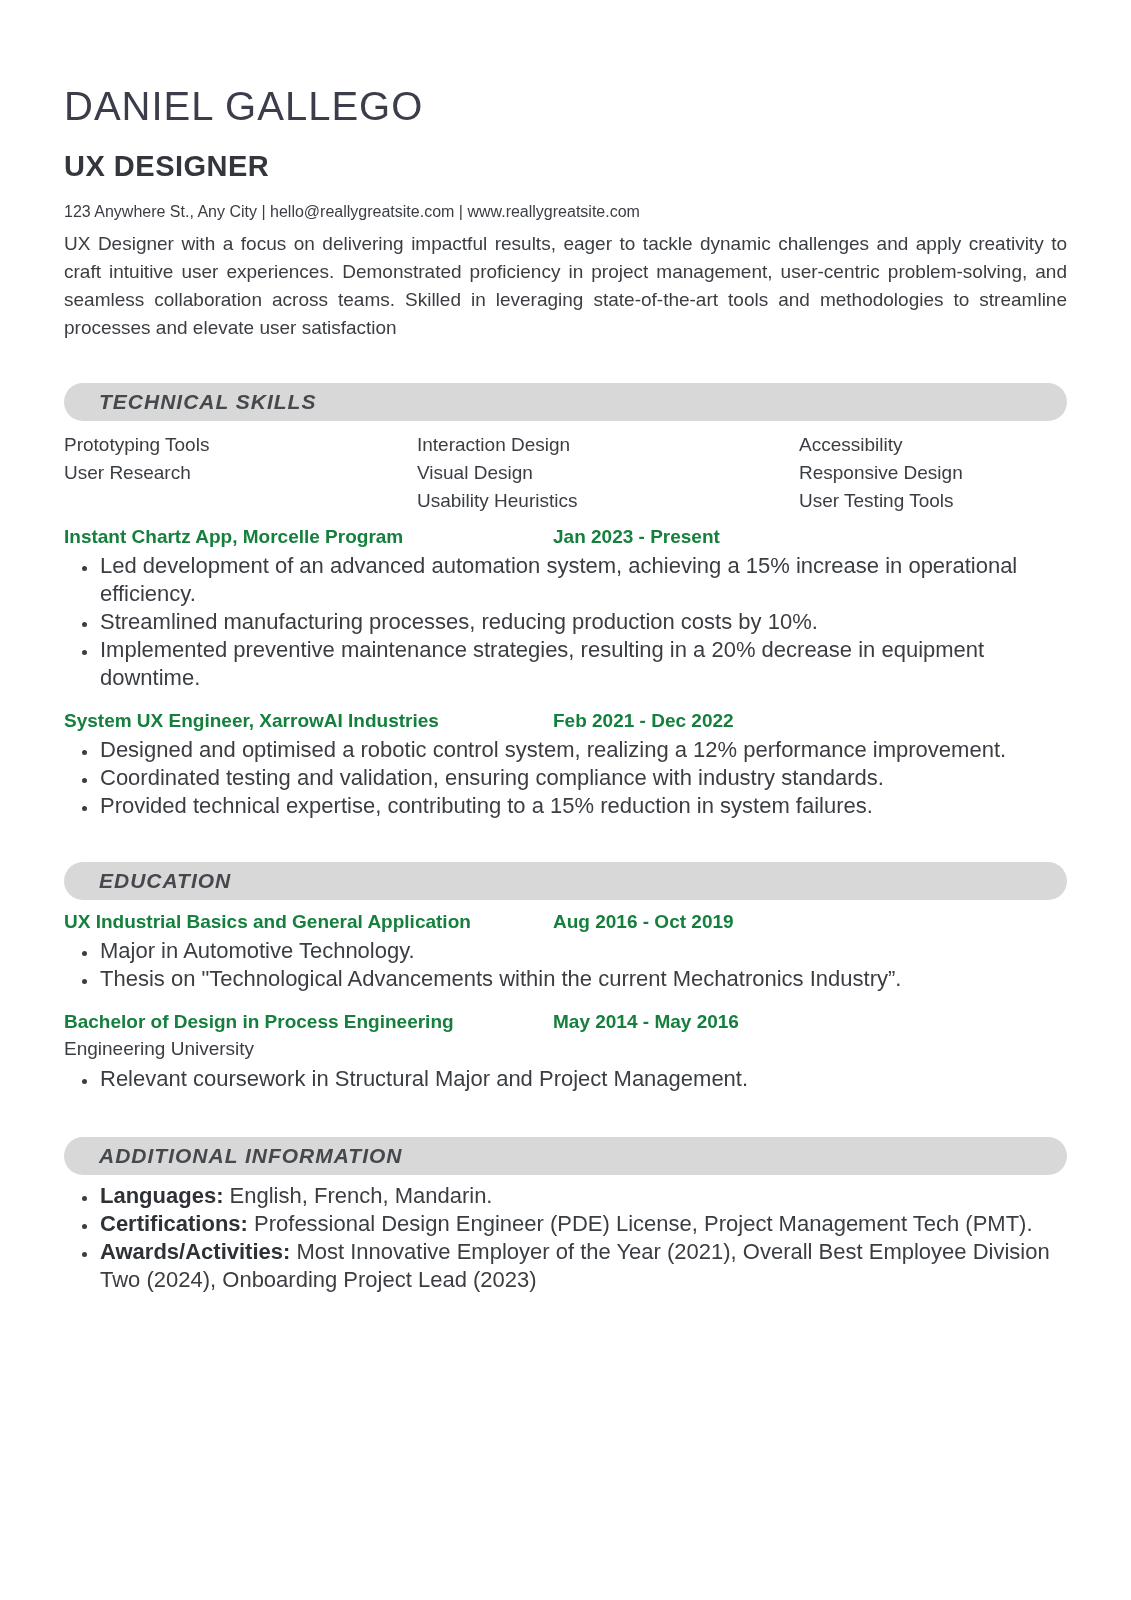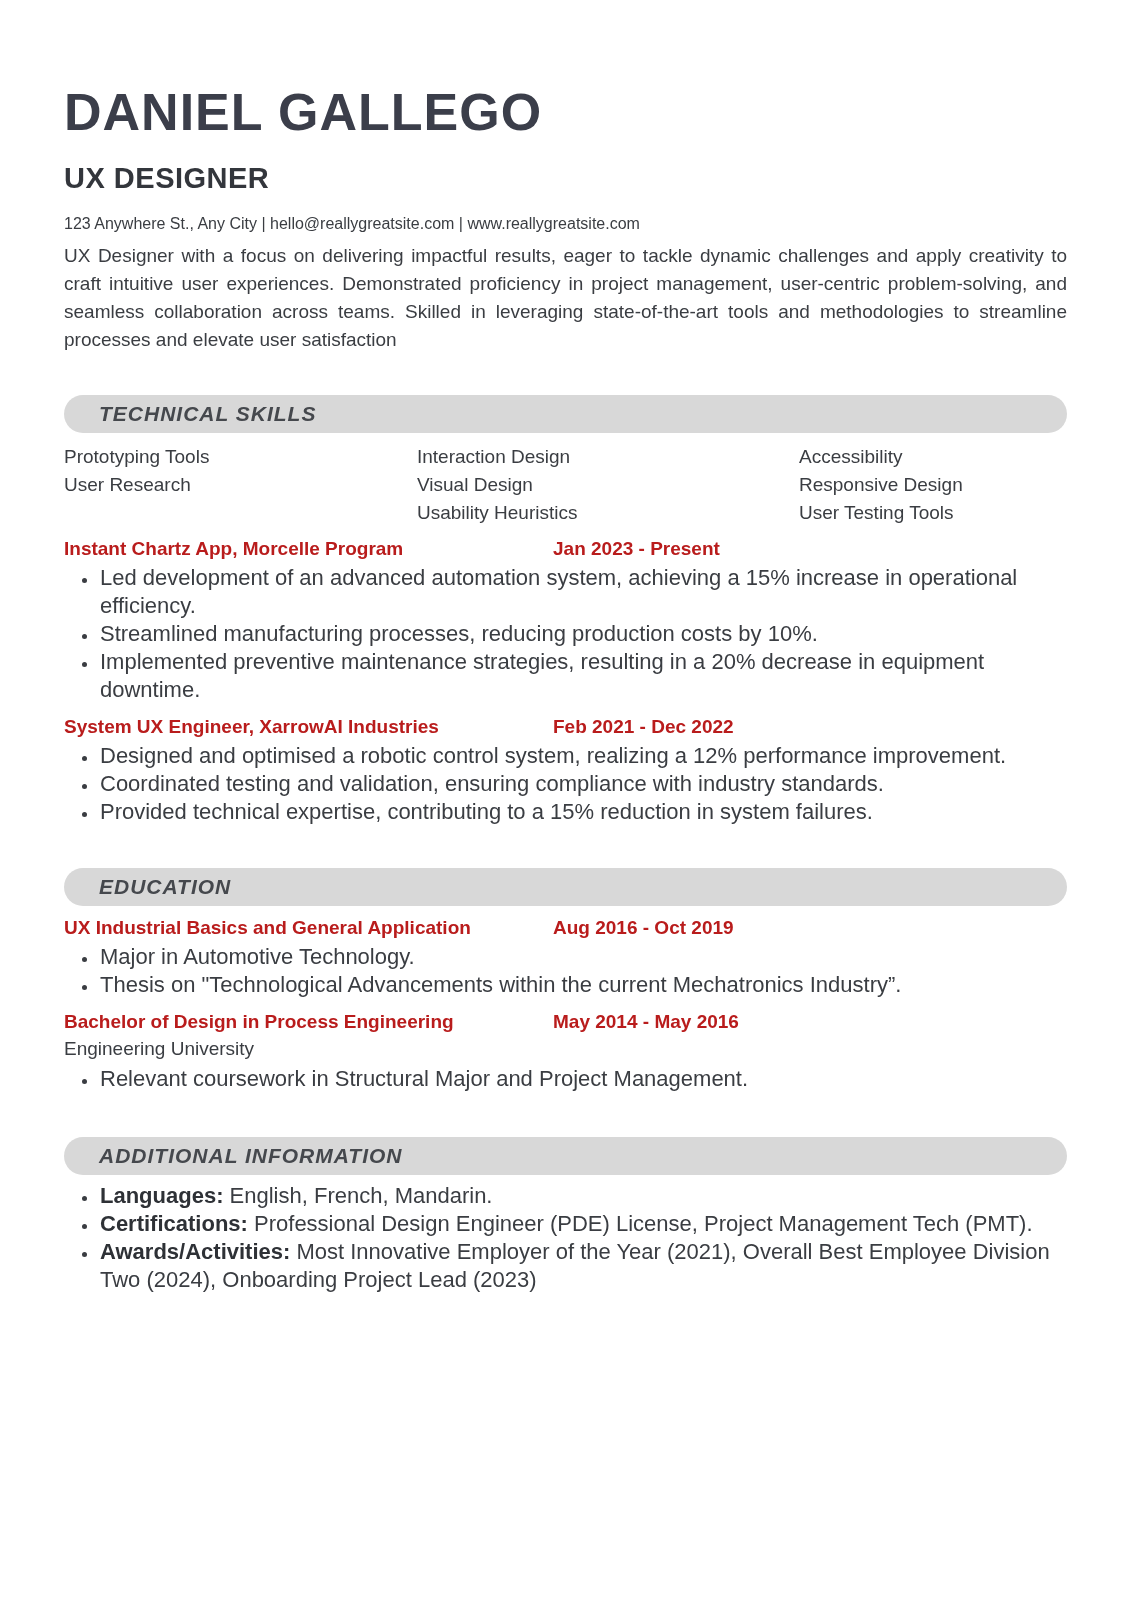--- a/index.html
+++ b/index.html
@@ -18,22 +18,22 @@
     color: var(--body-color);
     overflow: hidden;
   }
   .page {
     width: 1131px;
     height: 1600px;
     padding: 86px 64px 0 64px;
     background: #ffffff;
   }
   .name {
-    font-size: 52px;
-    font-weight: 700;
+    font-size: 40px;
+    font-weight: 400;
     letter-spacing: 1px;
     color: var(--name-color);
     line-height: 1.0;
   }
   .job-title-main {
     margin-top: 24px;
     font-size: 29px;
     font-weight: 700;
     letter-spacing: 0.5px;
     color: var(--title-color);
@@ -74,38 +74,38 @@
     gap: 32px;
   }
   .skills-col { display: flex; flex-direction: column; }
   .skill-item { font-size: 19px; line-height: 28px; }
   .exp-pill { margin-top: 48px; }
   .entry-header {
     display: flex;
     margin-top: 9px;
     font-size: 19px;
     font-weight: 700;
-    color: #b91c1c;
+    color: #15803d;
     line-height: 26px;
   }
   .entry-title { width: 489px; flex: 0 0 auto; }
   .entry-dates { flex: 1; }
   .sub-line { font-size: 19px; line-height: 28px; }
   ul.bullets {
     margin: 2px 0 0 0;
     padding-left: 34px;
     list-style-type: disc;
   }
   ul.bullets li {
     font-size: 22px;
     line-height: 28px;
     padding-left: 2px;
   }
   ul.bullets li::marker { color: var(--body-color); font-size: 15px; }
-  .entry + .entry { margin-top: 10px; }
+  .entry + .entry { margin-top: 16px; }
   .edu-pill { margin-top: 42px; }
   .add-pill { margin-top: 44px; }
   .add-bullets { margin-top: 7px !important; }
   .b-label { font-weight: 700; color: #2e3136; }
 </style>
 </head>
 <body>
 
 <div class="page">
 

